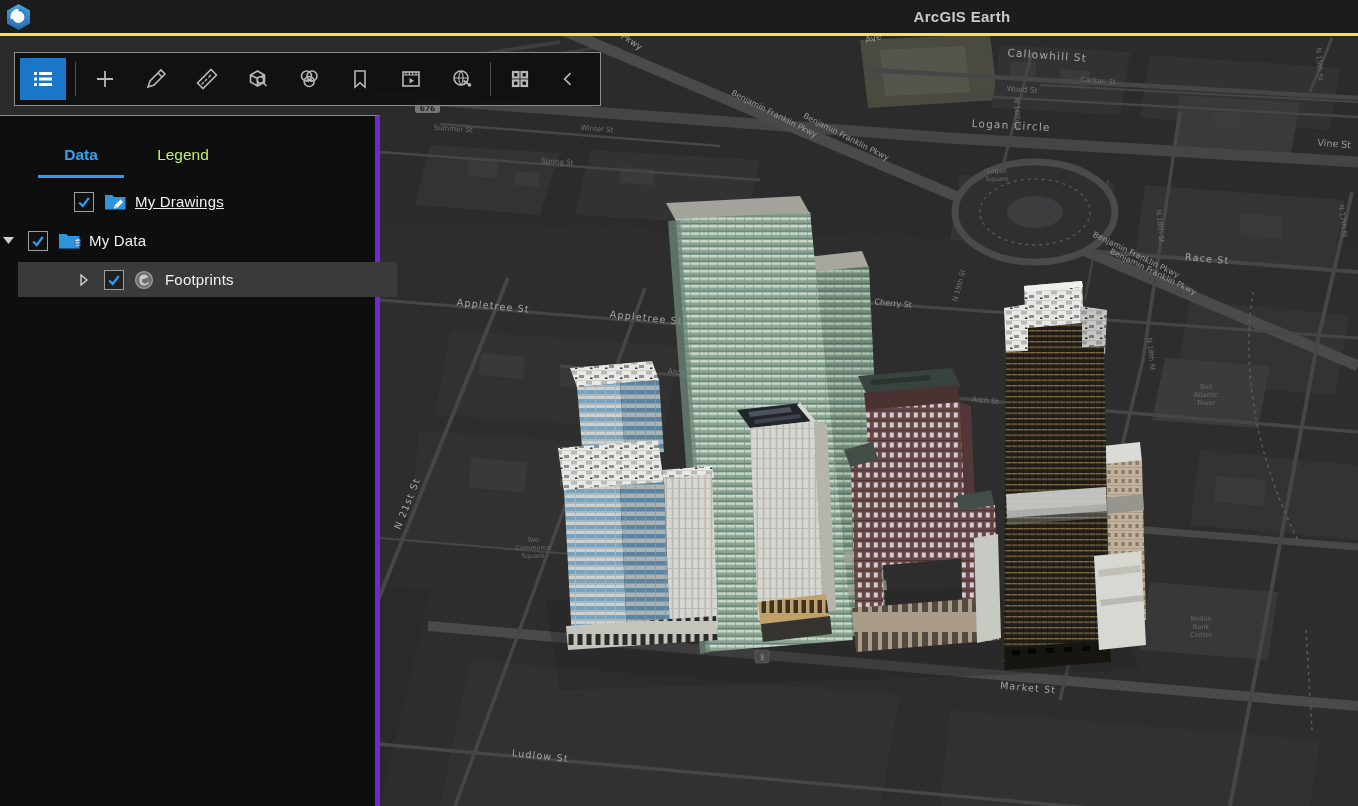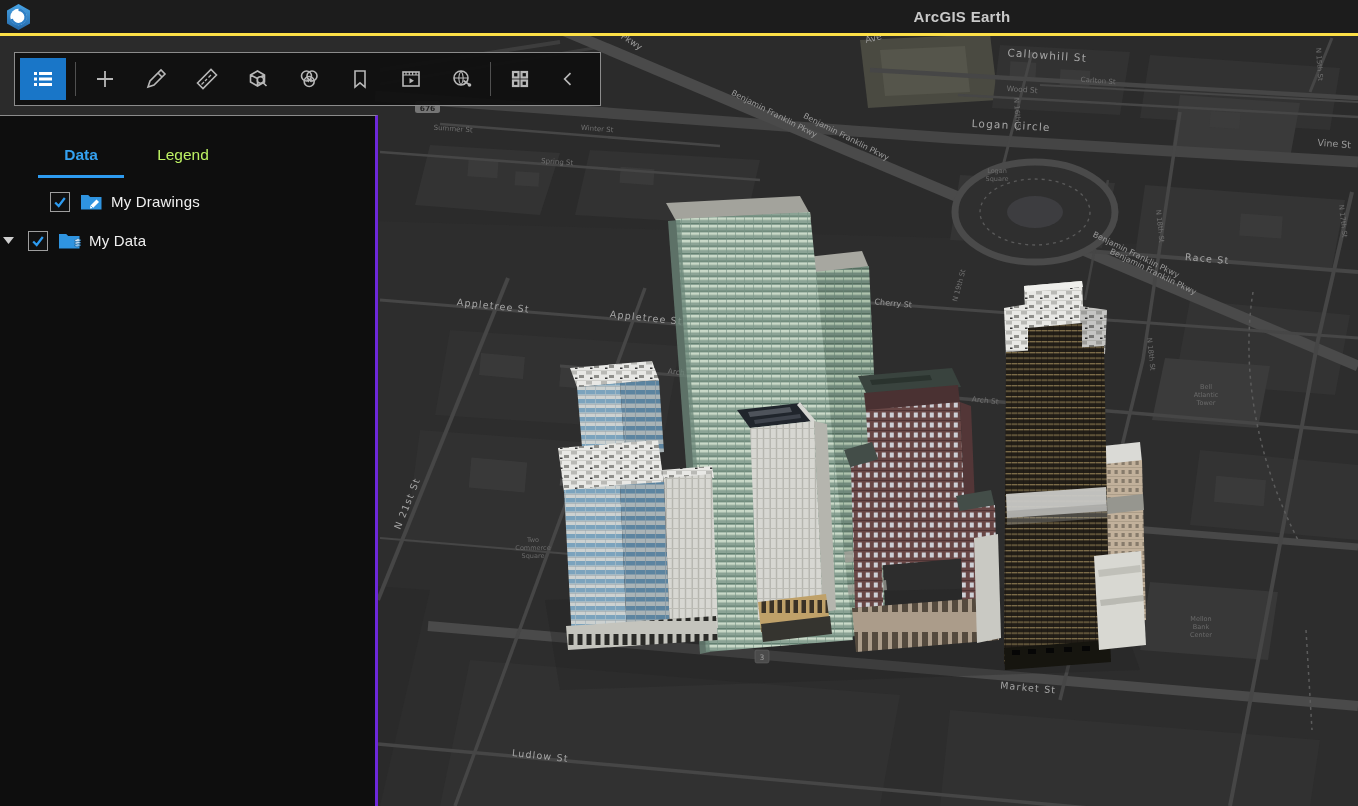--- a/index.html
+++ b/index.html
@@ -21,29 +21,29 @@
   .toolbar{position:absolute;left:14px;top:52px;height:52px;display:flex;align-items:center;
            background:rgba(15,15,15,.93);border:1px solid #8c8c8c;padding:0 10px 0 5px;z-index:20;}
   .tool{width:51px;height:42px;display:flex;align-items:center;justify-content:center;cursor:pointer;}
   .tool svg{stroke:#b8b8b8;fill:none;stroke-width:1.6;}
   .tool.narrow{width:45px;}
   .tool-active{width:46px;height:42px;background:#1976c8;display:flex;align-items:center;
                justify-content:center;margin-right:6px;}
   .tbsep{width:1px;height:34px;background:#505050;margin:0 3px;}
   
   .panel{position:absolute;left:0;top:115px;width:375px;height:691px;
-         background:rgba(12,12,12,.93);border-top:1px solid #8c8c8c;border-right:3px solid #6d28d9;
+         background:rgba(12,12,12,.93);border-top:1px solid #8c8c8c;border-right:5px solid #6d28d9;
          z-index:10;color:#ededed;}
   .tabs{position:relative;height:66px;}
   .tab{position:absolute;top:30px;width:86px;text-align:center;font-size:15.5px;cursor:pointer;}
   .tab-data{left:38px;color:#35a1f0;font-weight:700;}
   .tab-legend{left:140px;color:#bef264;font-weight:400;}
   .tab-underline{position:absolute;left:38px;top:59px;width:86px;height:3px;background:#2d9bf0;}
   .row{display:flex;align-items:center;height:39px;}
-  .row1{padding-left:50px;}
+  .row1{padding-left:74px;text-decoration:underline;}
   .row2{}
   .rowsel{margin-left:18px;width:321px;background:#3a3a3a;padding-left:58px;height:35px;margin-top:2px;}
   .caret{width:16px;display:flex;align-items:center;justify-content:center;margin-right:12px;flex:none;}
   .cbx{width:18px;height:18px;border:1.5px solid #9e9e9e;background:rgba(18,18,18,.65);flex:none;
        display:flex;align-items:center;justify-content:center;cursor:pointer;}
   .treeicon{width:23px;height:20px;margin:0 8px 0 10px;flex:none;display:flex;align-items:center;}
   .treelabel{font-size:15px;color:#f0f0f0;letter-spacing:.2px;}
 </style>
 </head>
 <body>
@@ -463,15 +463,35 @@
         <g>
           <path d="M16,9.5 L20,7.6 L23,9.2 L19,11.1 Z" fill="#dfeefc" stroke="#1a5f96" stroke-width=".6"></path>
           <path d="M16,12 L20,10.1 L23,11.7 L19,13.6 Z" fill="#bcd9f2" stroke="#1a5f96" stroke-width=".6"></path>
           <path d="M16,14.5 L20,12.6 L23,14.2 L19,16.1 Z" fill="#8fc0e8" stroke="#1a5f96" stroke-width=".6"></path>
         </g>
       </svg>
     </span>
     <span class="treelabel">My Data</span>
   </div>
 
+  <div class="row rowsel">
+    <span class="caret">
+      <svg width="8" height="12" viewBox="0 0 8 12">
+            <polygon points="1,1 7,6 1,11" fill="none" stroke="#d8d8d8" stroke-width="1.3"></polygon>
+          </svg>
+    </span>
+    <span class="cbx">
+      <svg width="14" height="14" viewBox="0 0 16 16">
+        <polyline points="2.5,8.5 6.5,12.5 13.5,3.5" fill="none" stroke="#2d9bf0" stroke-width="2.6"></polyline>
+      </svg>
+    </span>
+    <span class="treeicon">
+      <svg width="20" height="20" viewBox="0 0 20 20">
+        <circle cx="10" cy="10" r="8.4" fill="#6f6f6f"></circle>
+        <circle cx="10" cy="10" r="8.4" fill="none" stroke="#9a9a9a" stroke-width="1.4"></circle>
+        <path d="M5.5,7.2 a5,5 0 0 1 9,0 L8,9.5 a3,3 0 0 0 6.2,1.8 L14.8,13 a5.2,5.2 0 0 1 -9.4,-1" fill="#c9c9c9" stroke="none"></path>
+      </svg>
+    </span>
+    <span class="treelabel">Footprints</span>
+  </div>
 </div>
 
 </div>
 
 </body></html>

